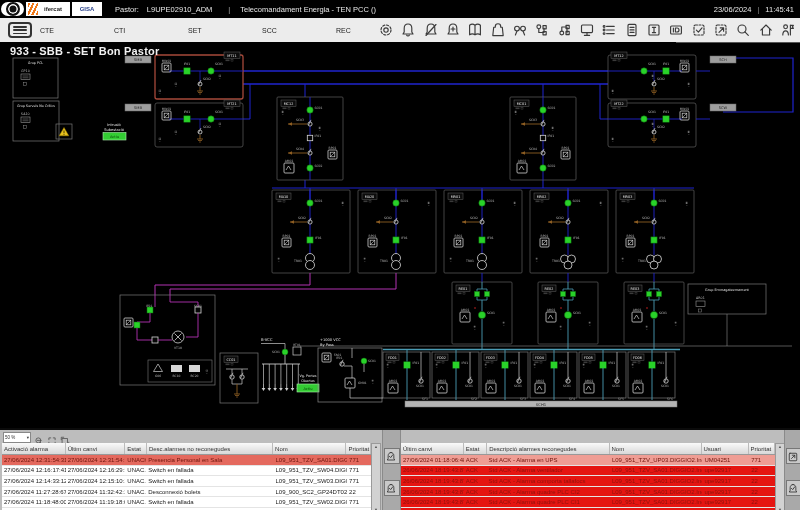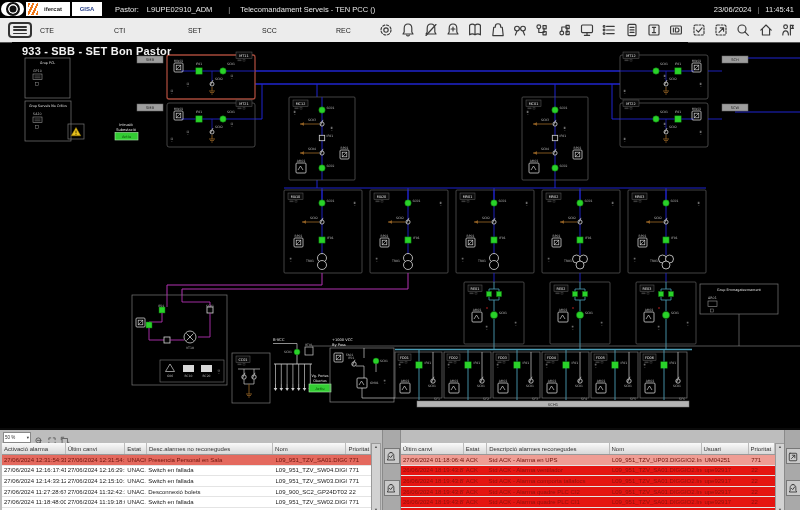--- a/index.html
+++ b/index.html
@@ -22,21 +22,21 @@
   .dsep{margin:0 6px;color:#888;}
   .menubar{position:absolute;left:0;top:18px;width:800px;height:24px;background:#ececec;border-bottom:1px solid #555;}
   .hamburger{position:absolute;left:8px;top:4px;width:24px;height:16px;background:#ececec;border:2px solid #333;
     border-radius:4px;padding:2px 3px;display:flex;flex-direction:column;justify-content:space-between;cursor:pointer;}
   .hamburger span{display:block;height:1.5px;background:#333;border-radius:1px;}
   .menu-items{position:absolute;left:40px;top:0;height:24px;display:flex;align-items:center;}
   .menu-item{font-size:7px;color:#1c1c1c;width:74px;cursor:pointer;}
   .toolbar{position:absolute;left:378px;top:0;width:418px;height:24px;display:flex;align-items:center;justify-content:space-between;}
   .tb-icon{width:16px;height:16px;display:inline-block;cursor:pointer;}
   .tb-icon svg{width:16px;height:16px;}
-  .diagram{position:absolute;left:12px;top:42px;width:676px;height:386px;background:#000;}
+  .diagram{position:absolute;left:0;top:42px;width:676px;height:386px;background:#000;}
   .sld-title{position:absolute;left:10px;top:3px;color:#f2f2f2;font-weight:bold;font-size:11px;letter-spacing:.2px;}
   .bottom{position:absolute;left:0;top:428px;width:800px;height:82px;background:#bdbdbd;border-top:2px solid #0a0a0a;}
   .mini-toolbar{position:absolute;left:3px;top:2px;height:10px;display:flex;align-items:center;gap:3px;}
   .zoom-select{width:24px;height:9px;background:#fff;border:1px solid #888;font-size:4.5px;color:#333;
     display:flex;align-items:center;justify-content:space-between;padding:0 1px;}
   .mini-btn{width:10px;height:10px;display:inline-block;cursor:pointer;}
   .mini-btn svg{width:10px;height:10px;}
   .tbl{position:absolute;top:13px;background:#fff;font-size:6px;color:#1a1a1a;}
   .tbl .hdr{display:flex;height:11px;background:linear-gradient(#fafafa,#d8d8d8);border-bottom:1px solid #999;color:#333;}
   .tbl .hdr .cell{border-right:1px solid #bbb;display:flex;align-items:center;}
@@ -65,21 +65,21 @@
     <span class="if-text">ifercat</span>
   </div>
   <div class="logo logo-gisa">
     <span class="gisa-text">GISA</span>
   </div>
   <div class="user-block">
     <span>Pastor:</span>
     <span>L9UPE02910_ADM</span>
   </div>
   <span class="sep">|</span>
-  <span>Telecomandament Serveis - TEN PCC ()</span>
+  <span>Telecomandament Energia - TEN PCC ()</span>
   <div class="datetime">
     <span>23/06/2024</span>
     <span class="dsep">|</span>
     <span>11:45:41</span>
   </div>
 </div>
 
 <div class="menubar">
   <button class="hamburger">
       <span></span>

